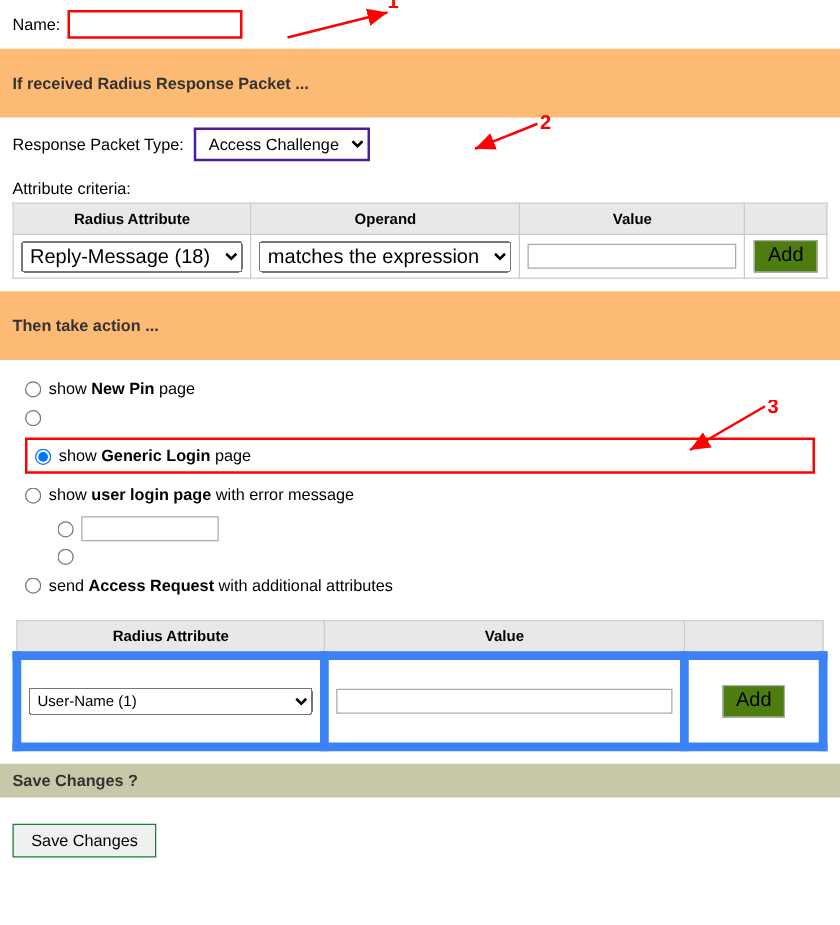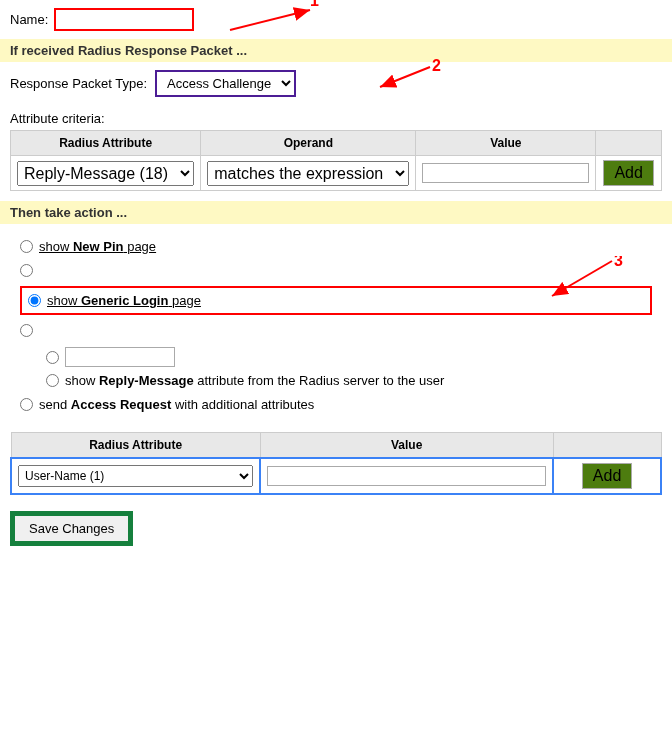--- a/index.html
+++ b/index.html
@@ -22,22 +22,22 @@
       font-size: 13px;
     }
     .name-input {
       border: 2px solid red;
       padding: 2px 4px;
       width: 140px;
       font-size: 13px;
     }
 
     .section-header {
-      background: #fef9c3;
-      padding: 4px 10px;
+      background: #fdba74;
+      padding: 20px 10px;
       font-weight: bold;
       font-size: 13px;
       color: #333;
     }
 
     .response-packet-row {
       display: flex;
       align-items: center;
       gap: 8px;
       padding: 8px 10px;
@@ -95,25 +95,24 @@
       background: #4d7c0f;
       border: 1px solid #aaa;
       cursor: pointer;
     }
 
     .action-section {
       padding: 10px;
     }
     .action-option {
       display: flex;
-      align-items: center;
+      align-items: flex-end;
       gap: 6px;
       padding: 5px 10px;
       font-size: 13px;
-      text-decoration: underline;
     }
     .action-option.highlighted {
       border: 2px solid red;
       margin: 4px 10px;
       padding: 5px 6px;
     }
     .action-option input[type="radio"] {
       margin: 0;
     }
     .action-option b {
@@ -153,22 +152,22 @@
     }
     .attr-table-2 th {
       background: #e8e8e8;
       border: 1px solid #ccc;
       padding: 5px 8px;
       text-align: center;
       font-size: 12px;
       font-weight: bold;
     }
     .attr-table-2 td {
-      border: 2px solid #3b82f6;
-      padding: 4px 6px;
+      border: 7px solid #3b82f6;
+      padding: 20px 6px;
       text-align: center;
     }
     .attr-table-2 select {
       width: 100%;
       font-size: 12px;
       padding: 2px;
     }
     .attr-table-2 input[type="text"] {
       width: 100%;
       font-size: 12px;
@@ -178,25 +177,25 @@
 
     .save-section-header {
       background: #c8c8a9;
       padding: 6px 10px;
       font-weight: bold;
       font-size: 13px;
       color: #333;
       margin-top: 10px;
     }
     .save-btn {
-      margin: 10px 10px;
+      margin: 21px 10px;
       padding: 5px 14px;
       font-size: 13px;
       background: #f0f0f0;
-      border: 5px solid #15803d;
+      border: 1px solid #15803d;
       cursor: pointer;
     }
   </style>
 </head>
 <body>
 
 <div style="position:relative;">
 
   
   <div class="name-row">
@@ -304,30 +303,30 @@
           <marker id="arrowhead3" markerWidth="8" markerHeight="7" refX="8" refY="3.5" orient="auto">
             <polygon points="0 0, 8 3.5, 0 7" fill="red"></polygon>
           </marker>
         </defs>
         <text x="102" y="10" fill="red" font-weight="bold" font-size="16">3</text>
       </svg>
     </div>
 
     <div class="action-option">
       <input type="radio" name="action" style="">
+      <span>show <b>user login page</b> with error message</span>
     </div>
 
     <div class="sub-options">
       <div class="sub-option">
         <input type="radio" name="sub_action" style="">
         <input type="text" style="width: 110px; border: 1px solid rgb(170, 170, 170); padding: 2px 4px; font-size: 12px;">
       </div>
       <div class="sub-option">
         <input type="radio" name="sub_action" style="">
-        <span>show <b>Reply-Message</b> attribute from the Radius server to the user</span>
       </div>
     </div>
 
     <div class="access-request-section">
       <input type="radio" name="action" style="">
       <span>send <b>Access Request</b> with additional attributes</span>
     </div>
 
   </div>
 
@@ -352,15 +351,16 @@
           <input type="text" style="">
         </td>
         <td>
           <button class="add-btn">Add</button>
         </td>
       </tr>
     </tbody>
   </table>
 
   
+  <div class="save-section-header">Save Changes ?</div>
   <button class="save-btn">Save Changes</button>
 
 </div>
 
 </body></html>

